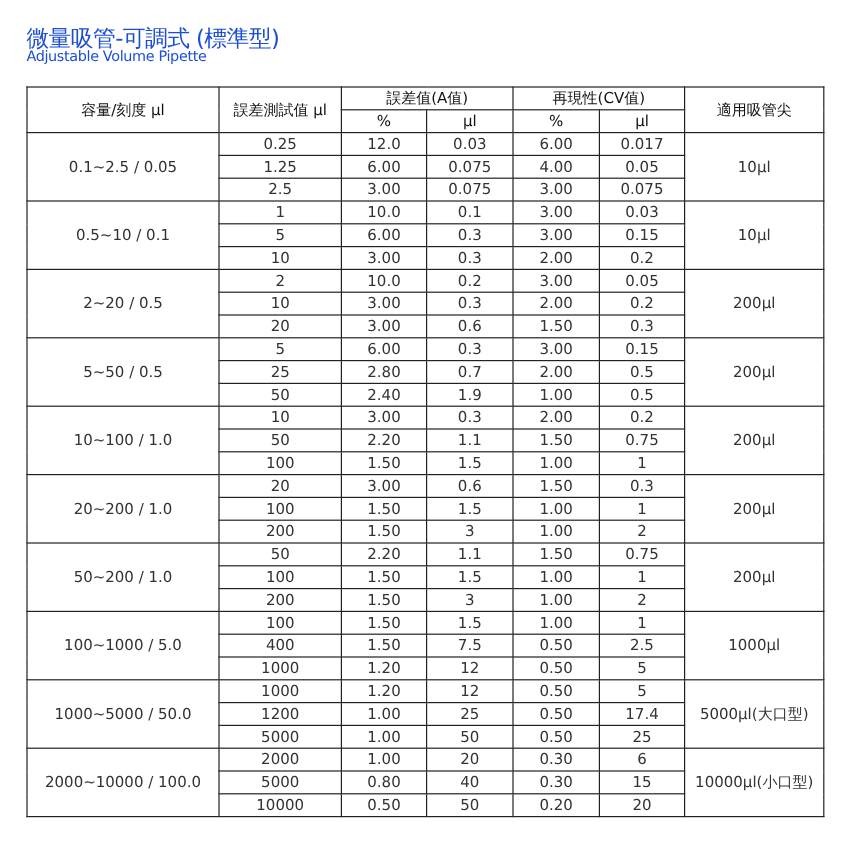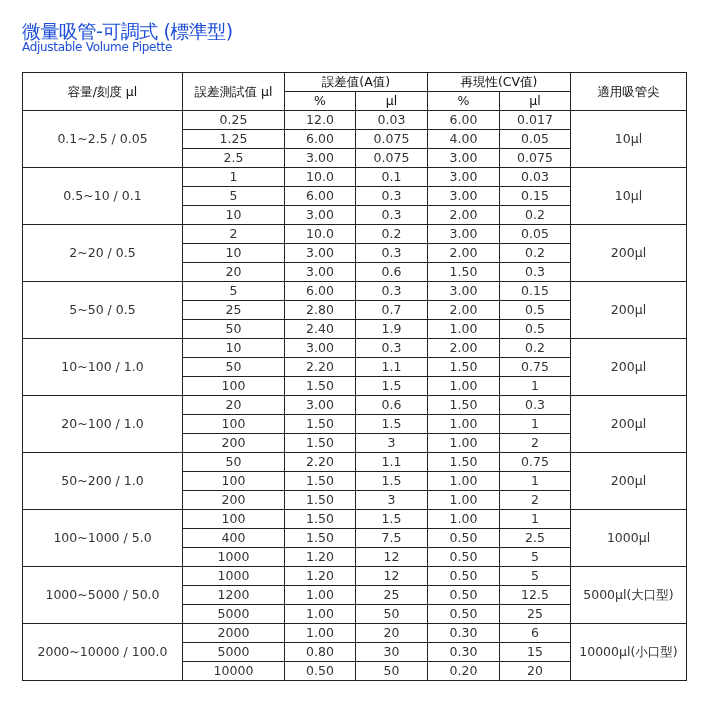--- a/index.html
+++ b/index.html
@@ -155,21 +155,21 @@
         <td>0.75</td>
       </tr>
       <tr>
         <td>100</td>
         <td>1.50</td>
         <td>1.5</td>
         <td>1.00</td>
         <td>1</td>
       </tr>
       <tr>
-        <td rowspan="3">20~100 / 1.0</td>
+        <td rowspan="3">20~200 / 1.0</td>
         <td>20</td>
         <td>3.00</td>
         <td>0.6</td>
         <td>1.50</td>
         <td>0.3</td>
         <td rowspan="3">200µl</td>
       </tr>
       <tr>
         <td>100</td>
         <td>1.50</td>
@@ -237,42 +237,42 @@
         <td>12</td>
         <td>0.50</td>
         <td>5</td>
         <td rowspan="3">5000µl(大口型)</td>
       </tr>
       <tr>
         <td>1200</td>
         <td>1.00</td>
         <td>25</td>
         <td>0.50</td>
-        <td>12.5</td>
+        <td>17.4</td>
       </tr>
       <tr>
         <td>5000</td>
         <td>1.00</td>
         <td>50</td>
         <td>0.50</td>
         <td>25</td>
       </tr>
       <tr>
         <td rowspan="3">2000~10000 / 100.0</td>
         <td>2000</td>
         <td>1.00</td>
         <td>20</td>
         <td>0.30</td>
         <td>6</td>
         <td rowspan="3">10000µl(小口型)</td>
       </tr>
       <tr>
         <td>5000</td>
         <td>0.80</td>
-        <td>30</td>
+        <td>40</td>
         <td>0.30</td>
         <td>15</td>
       </tr>
       <tr>
         <td>10000</td>
         <td>0.50</td>
         <td>50</td>
         <td>0.20</td>
         <td>20</td>
       </tr>

